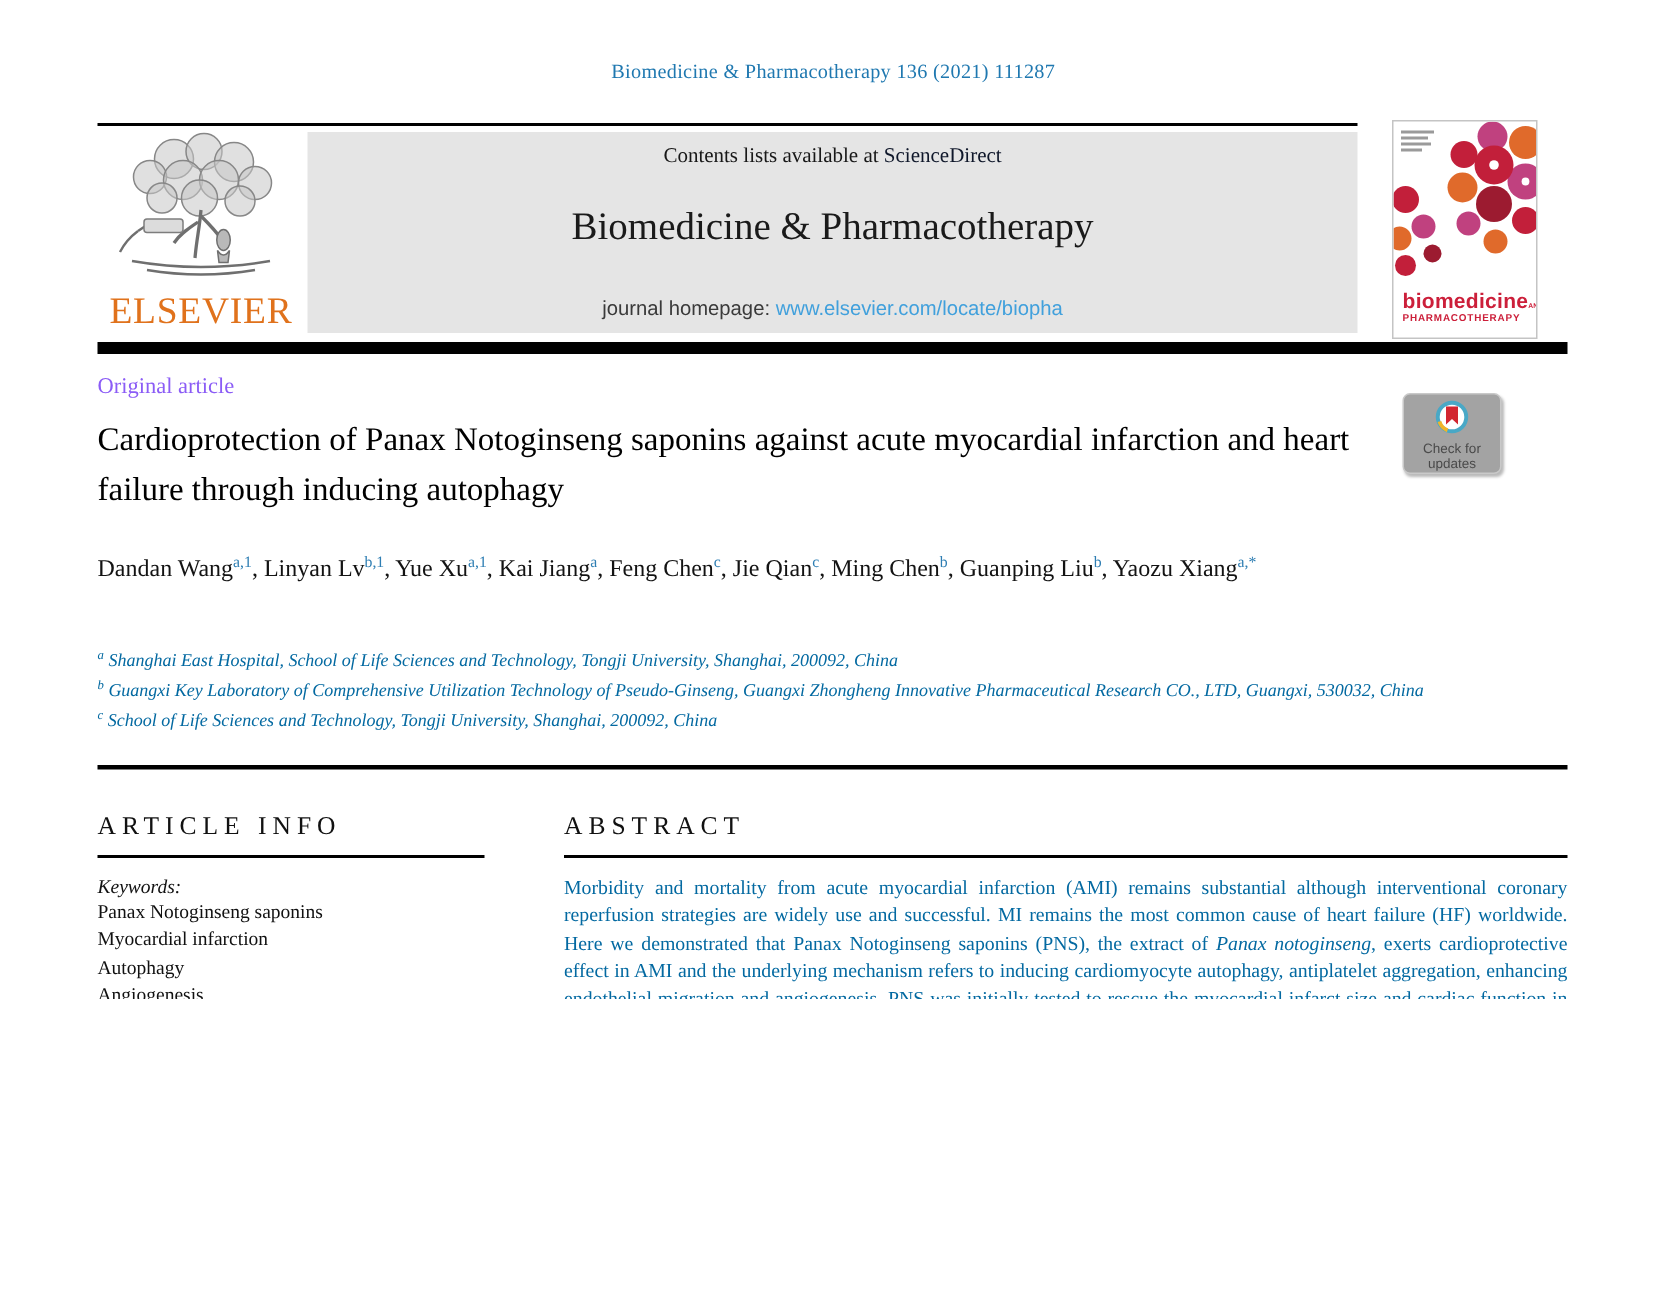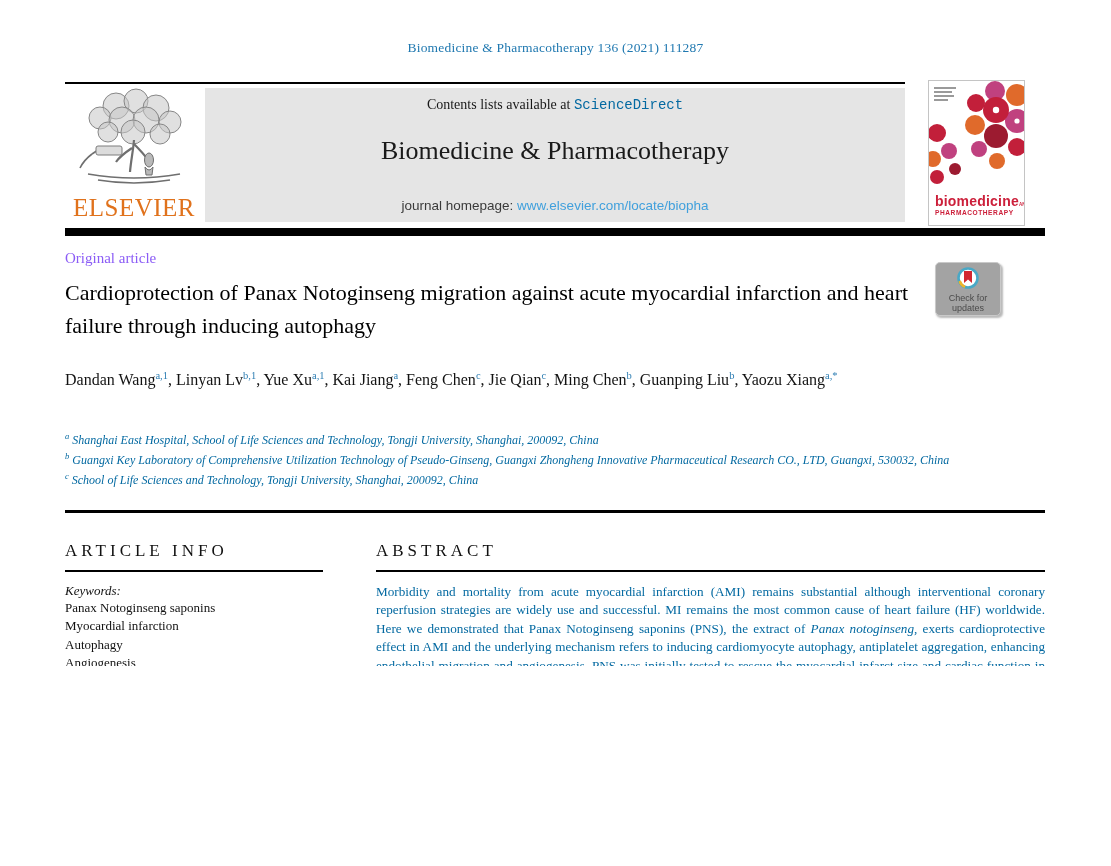--- a/index.html
+++ b/index.html
@@ -22,21 +22,21 @@
   .elsevier .wordmark {
     position:absolute; bottom:0; left:0; width:100%; text-align:center;
     font-size:25px; color:#e0721c; letter-spacing:.5px;
   }
 
   .banner {
     position:absolute; left:205px; top:88px; width:700px; height:134px;
     background:#e5e5e5; text-align:center;
   }
   .contents-line { position:absolute; top:9px; left:0; width:100%; font-size:14px; color:#181818; }
-  .link-sd { color:#0369a1; cursor:pointer;font-family:Liberation Mono, monospace; }
+  .link-sd { color:#0f172a; cursor:pointer; }
   .journal-title { position:absolute; top:48px; left:0; width:100%; font-size:26px; color:#1a1a1a; }
   .homepage-line { position:absolute; top:110px; left:0; width:100%; font-size:13.5px; color:#3a3a3a; }
   .link-hp { color:#41a0dc; cursor:pointer; }
 
   .cover {
     position:absolute; left:928px; top:80px; width:97px; height:146px;
     background:#fff; border:1px solid #c4c4c4; box-sizing:border-box; overflow:hidden;
   }
   .cover-title { position:absolute; left:6px; top:112px; line-height:1; color:#cc1f3a; }
   .cover-title .l1 { font-weight:bold; font-size:14px; letter-spacing:.2px; }
@@ -169,21 +169,21 @@
     <div class="cover-title sans">
       <div><span class="l1">biomedicine</span><span class="and">AND</span></div>
       <div class="l2">PHARMACOTHERAPY</div>
     </div>
   </div>
 
   <div class="divider-bar"></div>
 
   <div class="article-type">Original article</div>
 
-  <div class="article-title">Cardioprotection of Panax Notoginseng migration against acute myocardial infarction and heart failure through inducing autophagy</div>
+  <div class="article-title">Cardioprotection of Panax Notoginseng saponins against acute myocardial infarction and heart failure through inducing autophagy</div>
 
   <div class="crossmark">
     <svg width="24" height="24" viewBox="0 0 24 24">
       <circle cx="12" cy="12" r="9.5" fill="#ffffff" stroke="#49a8c6" stroke-width="2.6"></circle>
       <path d="M3.6 15 A 9.5 9.5 0 0 0 9 20.9" fill="none" stroke="#f0b429" stroke-width="2.6"></path>
       <path d="M8 5 h8 v12 l-4 -3.6 l-4 3.6 z" fill="#d22630"></path>
     </svg>
     <div class="cm-label sans">
       <div>Check for</div>
       <div>updates</div>

